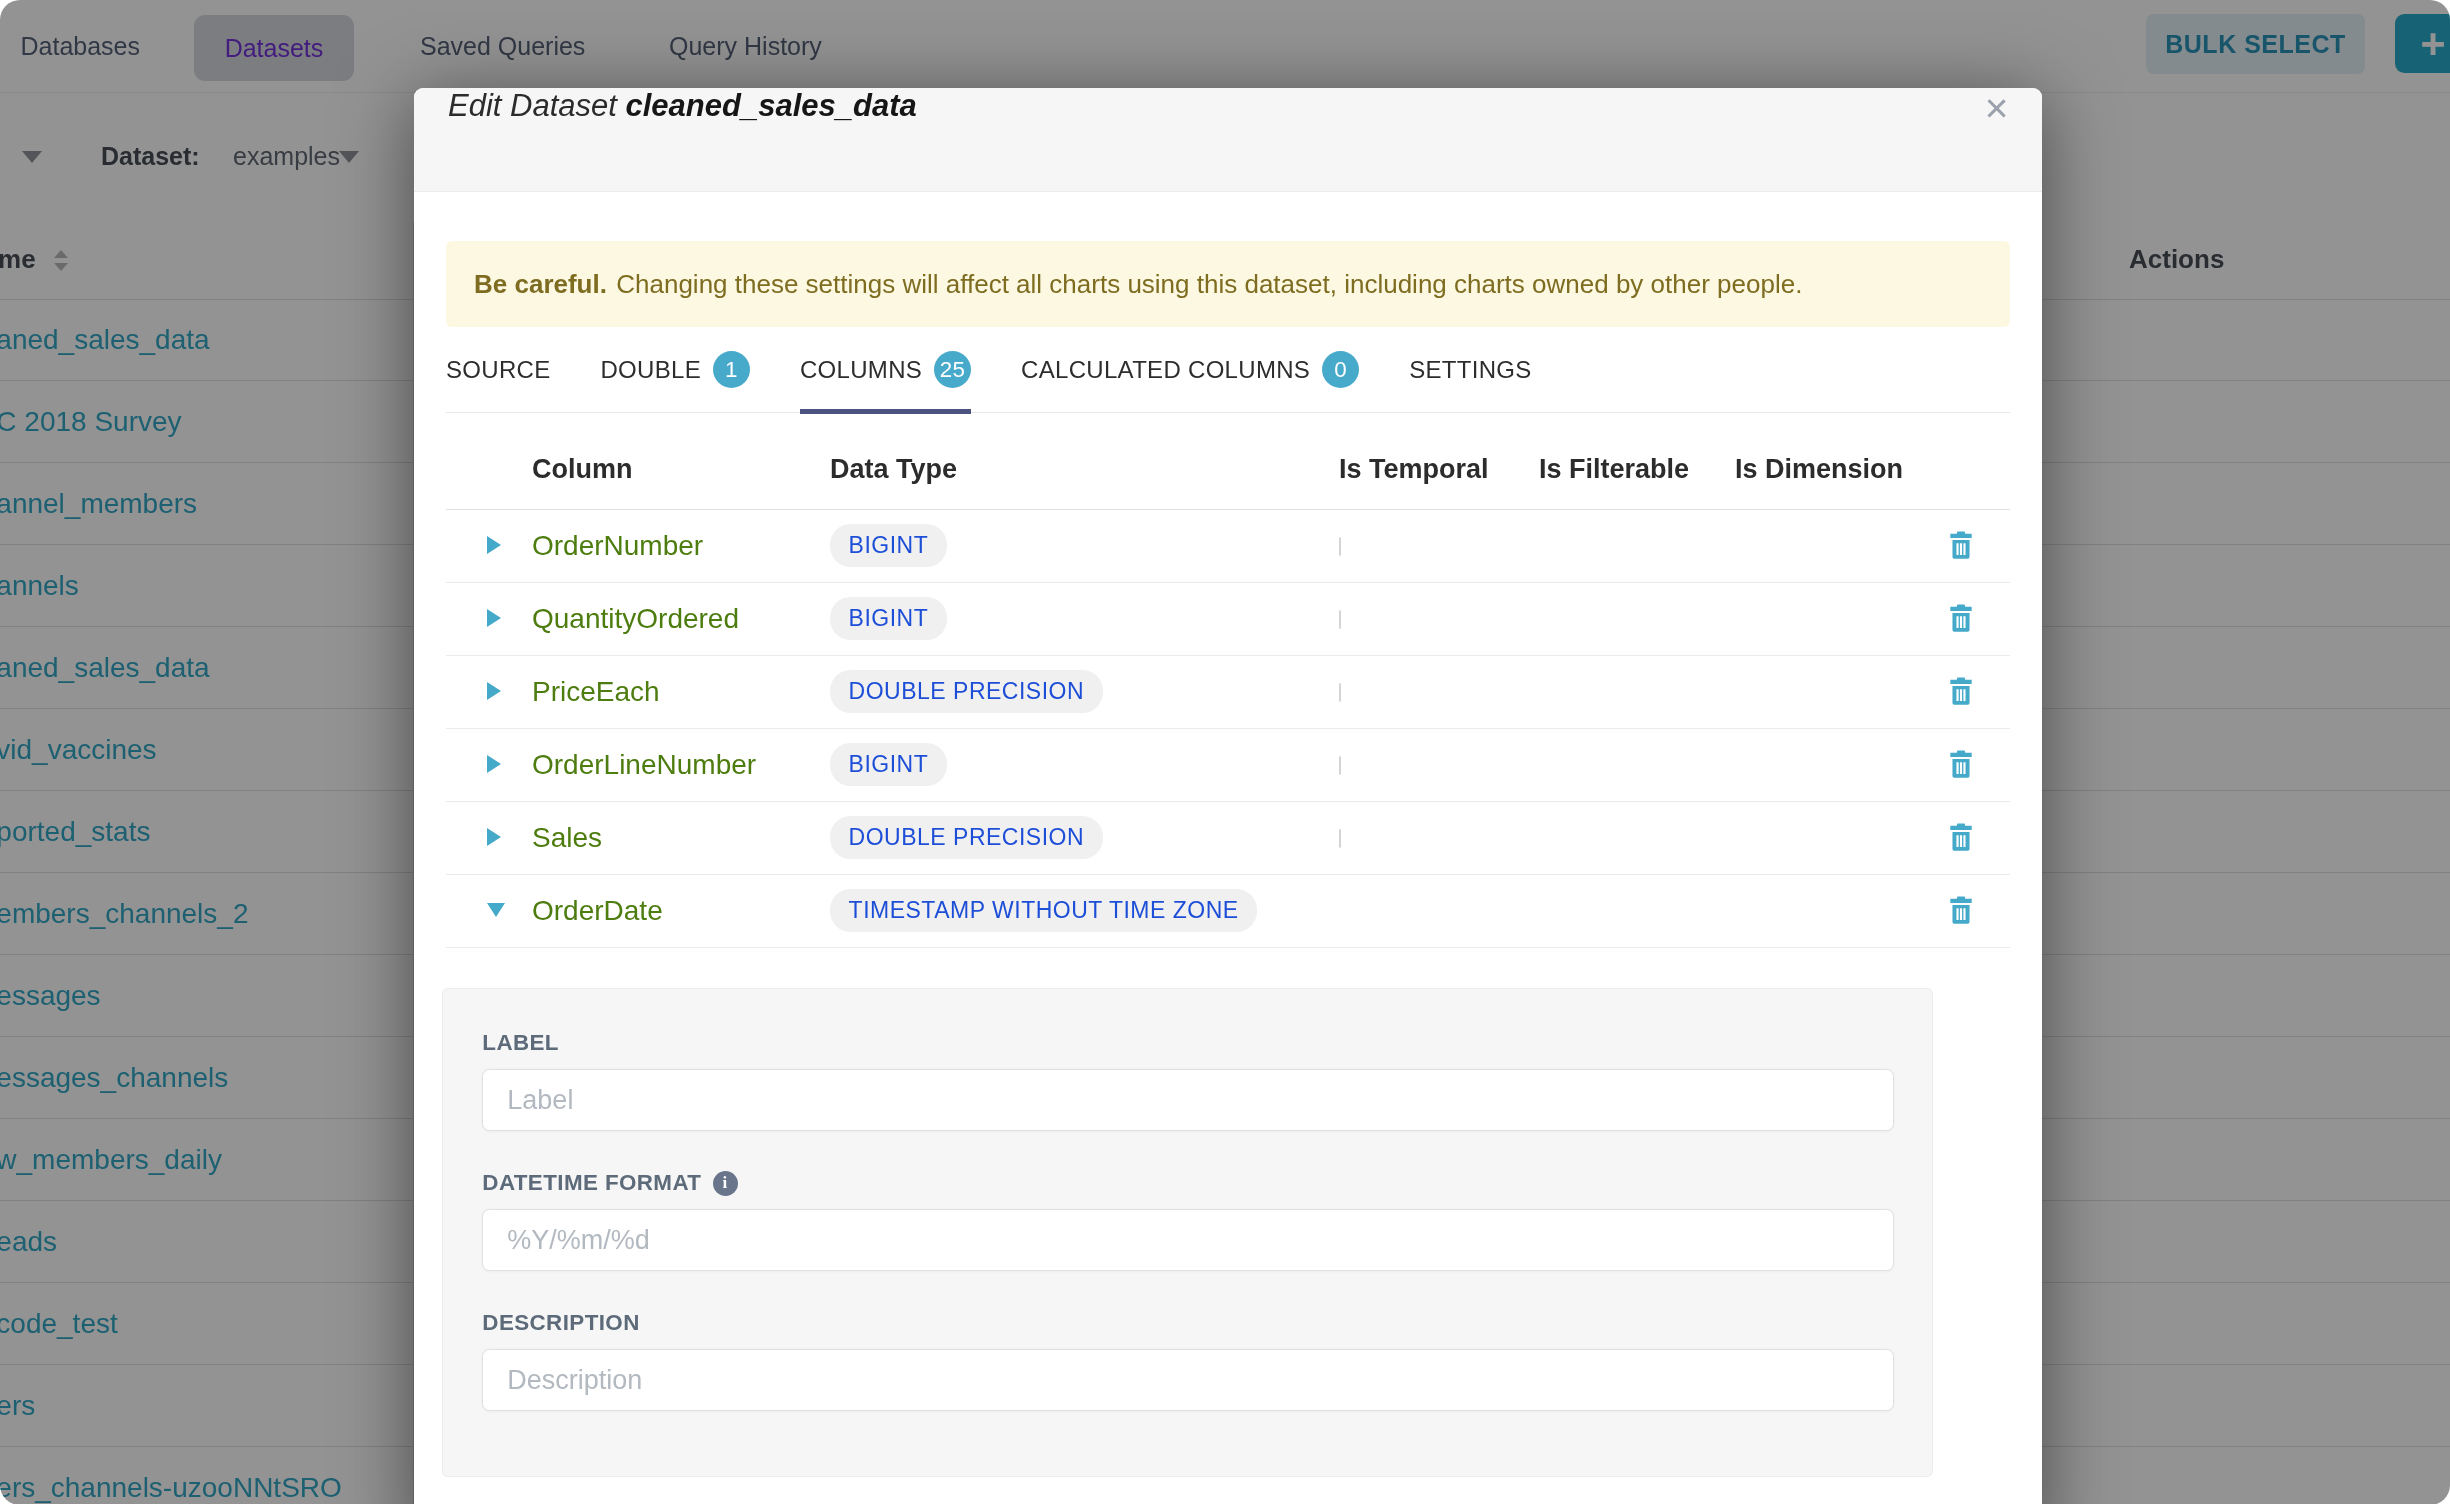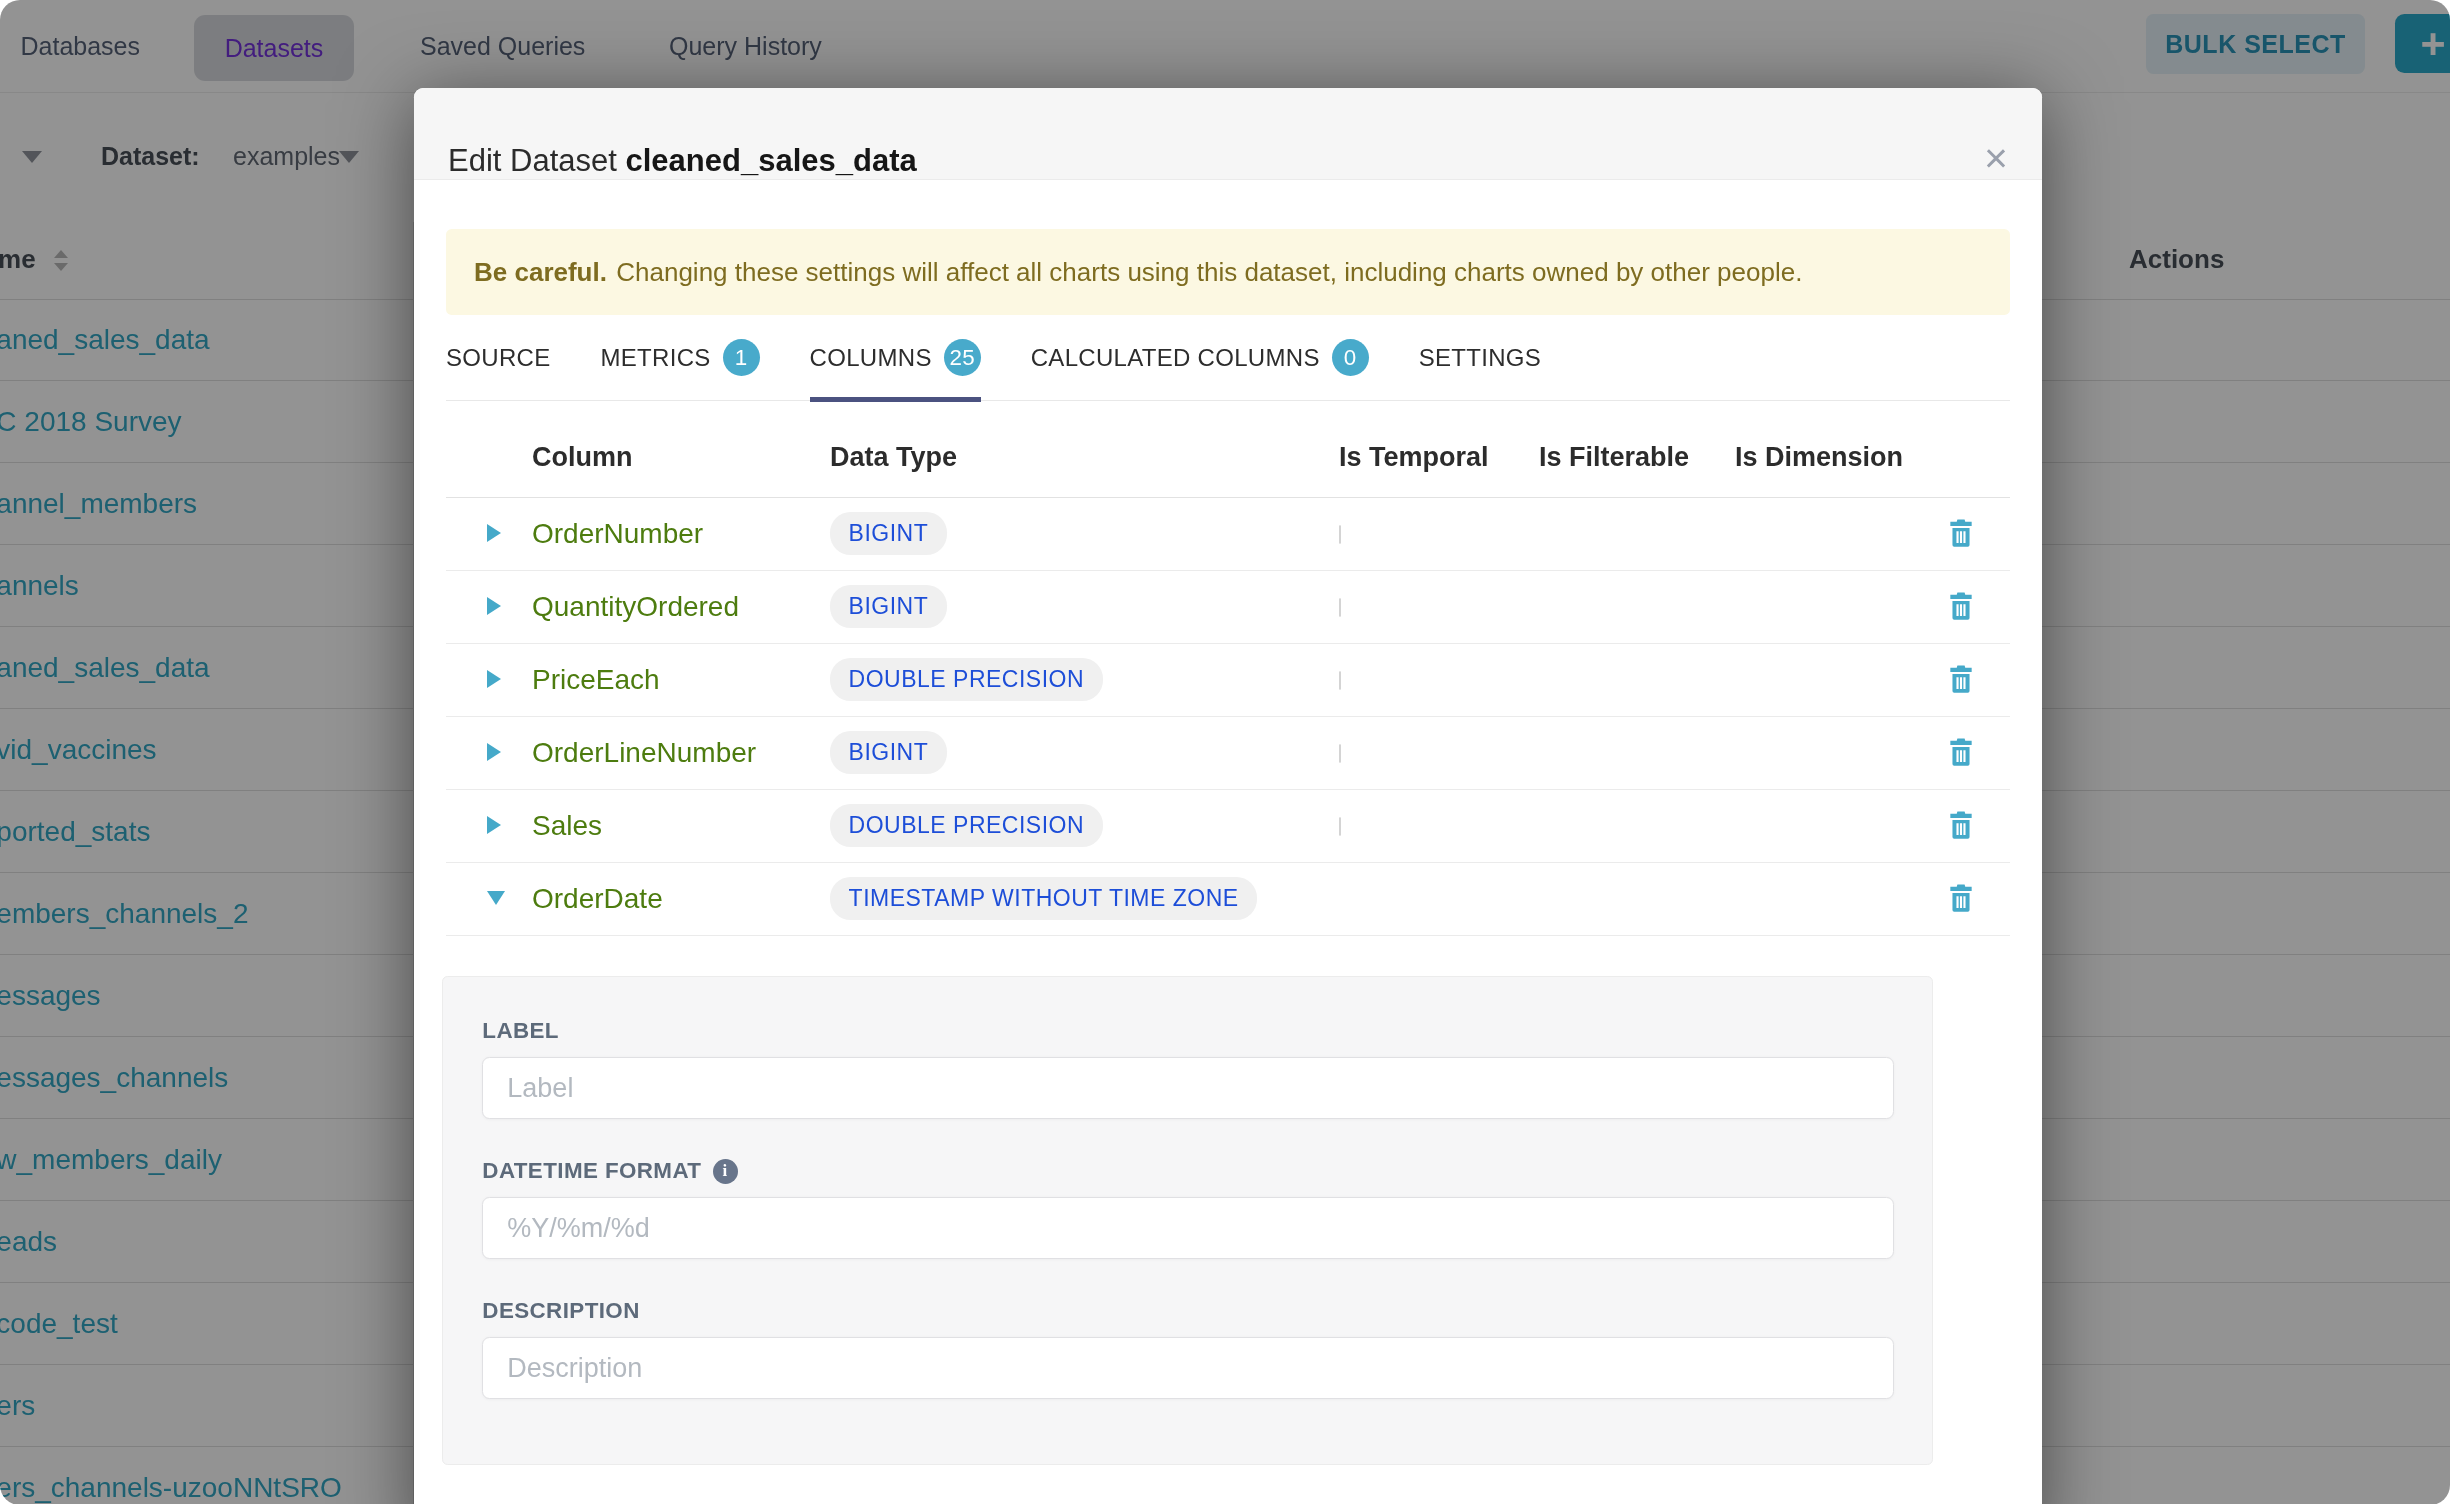--- a/index.html
+++ b/index.html
@@ -33,21 +33,21 @@
   .bg-row { height:82px; border-bottom:0.9px solid #dcdcdc; display:flex; align-items:center; }
   .bg-row:first-child { border-top:0.9px solid #dcdcdc; }
   .bg-row span { font-size:28px; color:#28a3c2; margin-left:-3.7px; white-space:nowrap; }
   .col-divider { position:absolute; left:413px; top:222px; width:0.9px; height:1283px; background:#d8d8d8; }
 
   
   .scrim { position:absolute; inset:0; background:rgba(15,15,15,0.45); z-index:5; }
 
   
   .modal { position:absolute; left:414px; top:88px; width:1628px; height:1454px; background:#fff; border-radius:9.3px 9.3px 0 0; box-shadow:0 11.2px 75px rgba(0,0,0,0.5); z-index:10; }
-  .modal-header { height:92px; background:#f6f6f6; border-bottom:0.9px solid #ebebeb; border-radius:9.3px 9.3px 0 0; display:flex; align-items:flex-end; padding:0 34px; }
+  .modal-header { height:104px; background:#f6f6f6; border-bottom:0.9px solid #ebebeb; border-radius:9.3px 9.3px 0 0; display:flex; align-items:flex-start; padding:0 34px;font-style:italic; }
   .modal-title { font-size:31px; color:#2b2b2b; font-weight:400; }
   .modal-title b { color:#161616; font-weight:700; }
   .close-x { margin-left:auto; font-size:41px; color:#9aa0ac; line-height:1; cursor:pointer; font-weight:400; }
 
   .modal-body { padding:0 32px; }
   .warning { margin-top:49px; height:86px; background:#fcf8e2; border-radius:5.6px; display:flex; align-items:center; padding:0 28px; font-size:26px; color:#7e6c20; }
   .warning b { font-weight:700; margin-right:9.3px; white-space:nowrap; }
 
   .tabs { margin-top:24px; display:flex; gap:50px; border-bottom:1.9px solid #e8e8e8; }
   .tab { position:relative; display:flex; align-items:center; gap:12px; padding-bottom:24px; font-size:24px; color:#2d2d2d; letter-spacing:0.3px; cursor:pointer; }
@@ -172,21 +172,21 @@
       <div class="warning">
         <b>Be careful.</b>
         <span>Changing these settings will affect all charts using this dataset, including charts owned by other people.</span>
       </div>
 
       <div class="tabs">
         <div class="tab">
             <span>SOURCE</span>
           </div>
         <div class="tab">
-            <span>METRICS</span>
+            <span>DOUBLE</span>
             <span class="badge">1</span>
           </div>
         <div class="tab active">
             <span>COLUMNS</span>
             <span class="badge">25</span>
           </div>
         <div class="tab">
             <span>CALCULATED COLUMNS</span>
             <span class="badge">0</span>
           </div>

